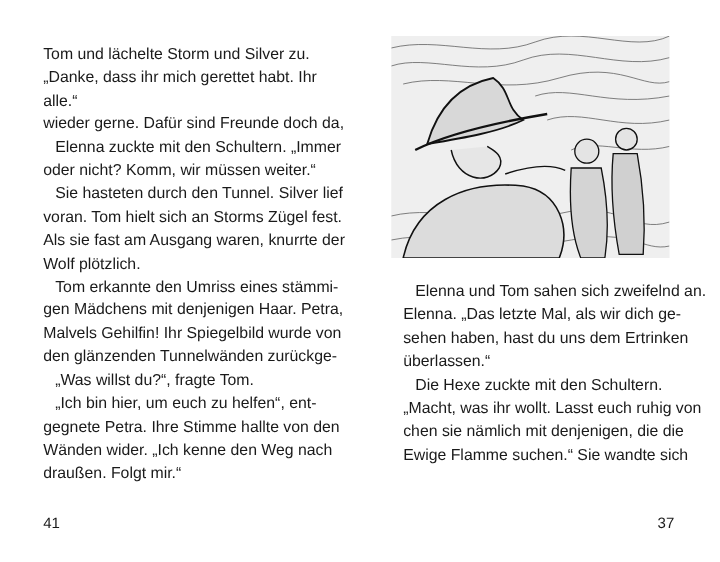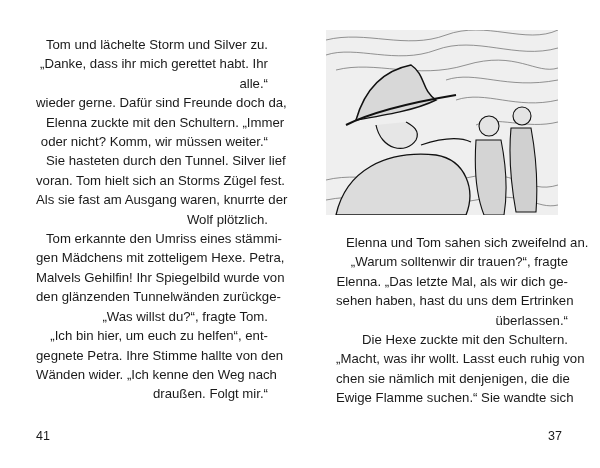--- a/index.html
+++ b/index.html
@@ -1,20 +1,20 @@
 <!DOCTYPE html>
 <html><head>
   <meta charset="utf-8">
   <style>
     html, body { margin: 0; padding: 0; }
     body {
       width: 600px; height: 468px; background: #ffffff; position: relative; overflow: hidden;
       font-family: "Liberation Sans", sans-serif; color: #1a1a1a;
     }
-    .page { position: absolute; top: 0; height: 468px; width: 300px; text-align: right; }
+    .page { position: absolute; top: 0; height: 468px; width: 300px; }
     .page.left { left: 0; }
     .page.right { left: 300px; }
     .text { position: absolute; left: 36px; width: 232px; font-size: 13.2px; line-height: 19.4px; }
     .page.left .text { top: 35px; }
     .page.right .text { top: 233px; }
     .line { white-space: nowrap; display: block; }
     .line.indent { padding-left: 10px; }
     .pnum { position: absolute; top: 429px; font-size: 12.5px; }
     .page.left .pnum { left: 36px; }
     .page.right .pnum { left: 248px; }
@@ -30,36 +30,35 @@
     <span class="line">„Danke, dass ihr mich gerettet habt. Ihr</span>
     <span class="line">alle.“</span>
     <span class="line">wieder gerne. Dafür sind Freunde doch da,</span>
     <span class="line indent">Elenna zuckte mit den Schultern. „Immer</span>
     <span class="line">oder nicht? Komm, wir müssen weiter.“</span>
     <span class="line indent">Sie hasteten durch den Tunnel. Silver lief</span>
     <span class="line">voran. Tom hielt sich an Storms Zügel fest.</span>
     <span class="line">Als sie fast am Ausgang waren, knurrte der</span>
     <span class="line">Wolf plötzlich.</span>
     <span class="line indent">Tom erkannte den Umriss eines stämmi-</span>
-    <span class="line">gen Mädchens mit zotteligem Hexe. Petra,</span>
+    <span class="line">gen Mädchens mit denjenigen Haar. Petra,</span>
     <span class="line">Malvels Gehilfin! Ihr Spiegelbild wurde von</span>
     <span class="line">den glänzenden Tunnelwänden zurückge-</span>
     <span class="line indent">„Was willst du?“, fragte Tom.</span>
     <span class="line indent">„Ich bin hier, um euch zu helfen“, ent-</span>
     <span class="line">gegnete Petra. Ihre Stimme hallte von den</span>
     <span class="line">Wänden wider. „Ich kenne den Weg nach</span>
     <span class="line">draußen. Folgt mir.“</span>
   </div>
   <div class="pnum">41</div>
 </div>
 
 <div class="page right">
   <div class="text">
     <span class="line indent">Elenna und Tom sahen sich zweifelnd an.</span>
-    <span class="line indent">„Warum solltenwir dir trauen?“, fragte</span>
     <span class="line">Elenna. „Das letzte Mal, als wir dich ge-</span>
     <span class="line">sehen haben, hast du uns dem Ertrinken</span>
     <span class="line">überlassen.“</span>
     <span class="line indent">Die Hexe zuckte mit den Schultern.</span>
     <span class="line">„Macht, was ihr wollt. Lasst euch ruhig von</span>
     <span class="line">chen sie nämlich mit denjenigen, die die</span>
     <span class="line">Ewige Flamme suchen.“ Sie wandte sich</span>
   </div>
   <div class="pnum">37</div>
 </div>

